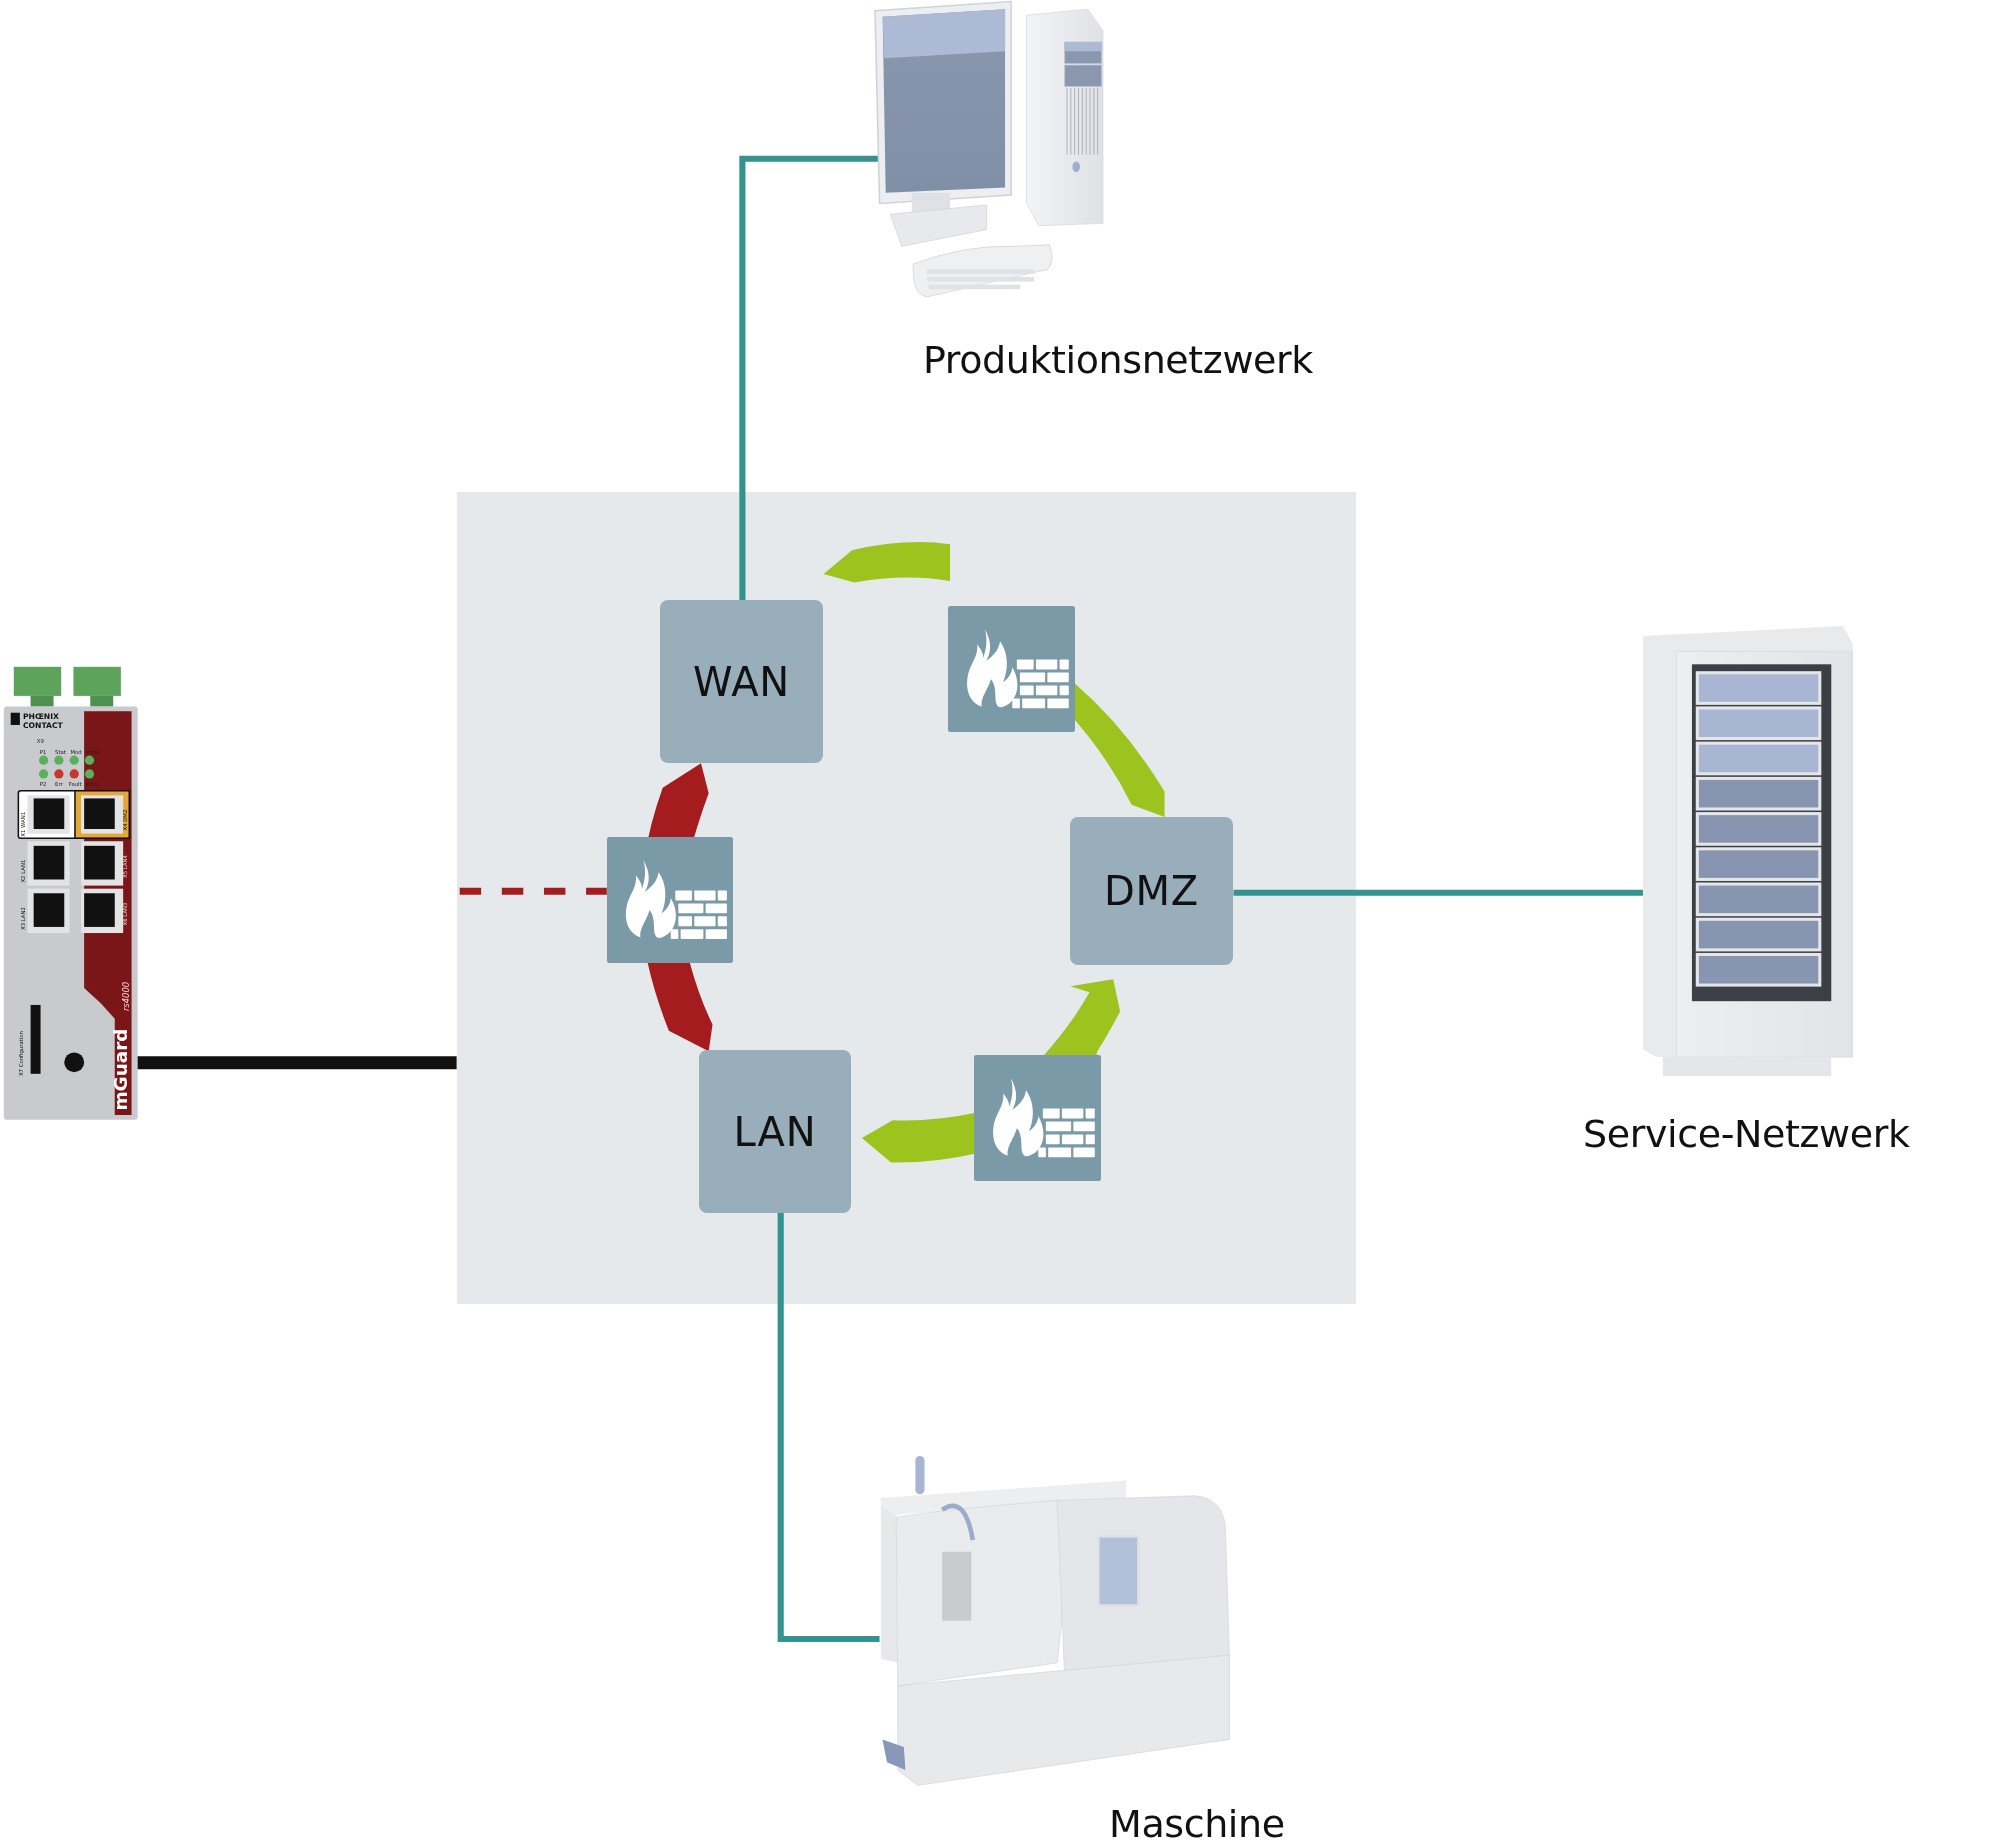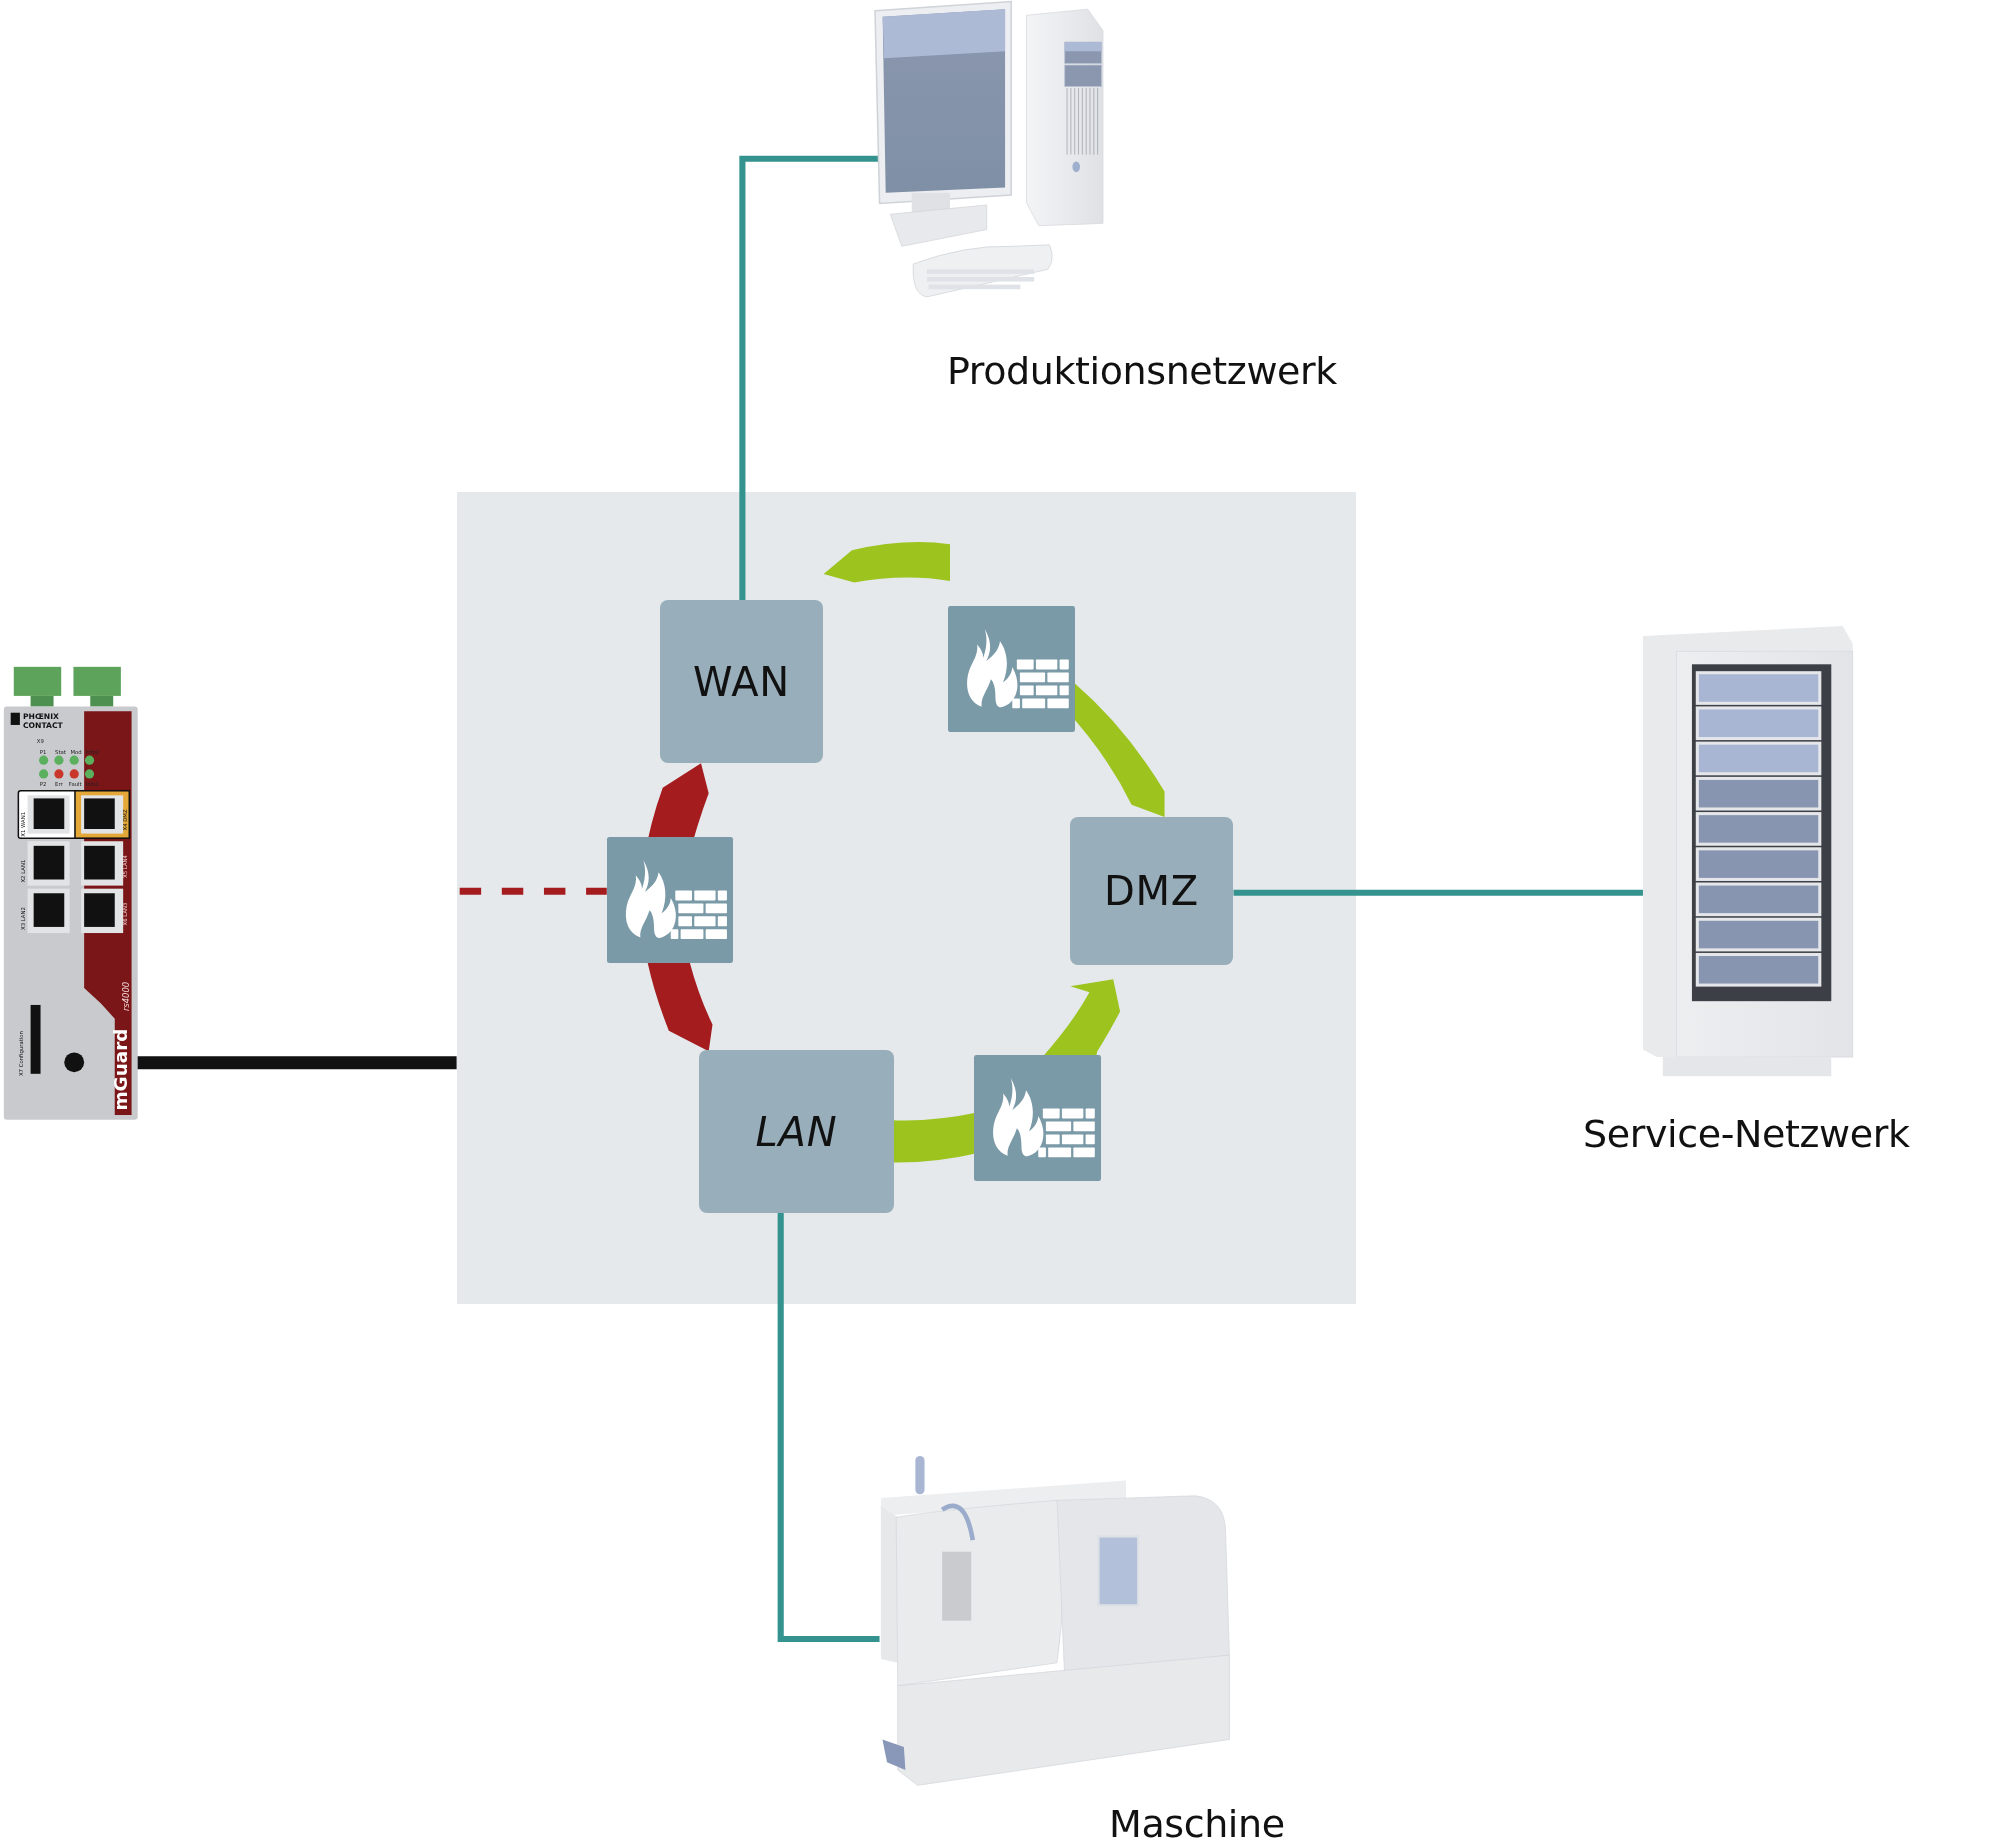--- a/index.html
+++ b/index.html
@@ -49,21 +49,21 @@
   <path fill="#a51c1f" d="M915,996 L925,1035 Q910,1075 897,1125 L840,1125 Q848,1075 865,1028 Z"></path>
   <path fill="#a51c1f" d="M845,1255 Q855,1300 873,1345 L925,1372 L930,1337 Q912,1300 900,1255 Z"></path>
 </svg>
 
 <div class="node" style="left:660px;top:600px;width:163px;height:163px;">
   <span>WAN</span>
 </div>
 <div class="node" style="left:1070px;top:817px;width:163px;height:148px;">
   <span>DMZ</span>
 </div>
-<div class="node" style="left:699px;top:1050px;width:195px;height:163px;font-style:italic;">
+<div class="node" style="left:699px;top:1050px;width:152px;height:163px;">
   <span>LAN</span>
 </div>
 
 <div class="fw" style="left:948px;top:606px;width:127px;height:126px;">
   <svg width="127" height="126" viewBox="0 0 166 165">
     <path fill="#fff" d="M48,30 C58,48 56,60 50,72 C60,64 66,58 68,46 C78,60 80,80 72,100 C78,96 84,88 84,80 C96,100 92,125 72,132 C66,134 62,130 62,120 C62,108 60,100 56,96 C52,110 42,120 44,132 C28,126 22,110 26,90 C30,74 40,66 38,50 C44,58 46,62 46,68 C50,56 52,44 48,30 Z"></path>
     <g fill="#fff">
       <rect x="90" y="70" width="22" height="13" rx="1"></rect>
         <rect x="115" y="70" width="28" height="13" rx="1"></rect>
         <rect x="146" y="70" width="12" height="13" rx="1"></rect>
@@ -150,21 +150,21 @@
   </g>
   <ellipse cx="285" cy="218" rx="5" ry="7" fill="#9fb0cf"></ellipse>
 
   <path d="M72,345 Q140,320 200,322 L250,320 Q258,338 248,352 L90,388 Q70,385 72,345 Z" fill="#eef0f2" stroke="#d0d3d7"></path>
   <g fill="#dfe2e6">
     <rect x="90" y="352" width="140" height="6"></rect>
       <rect x="90" y="362" width="140" height="6"></rect>
       <rect x="92" y="372" width="120" height="6"></rect>
   </g>
 </svg>
-<div class="label" style="left:923px;top:349px;margin-left:24px;">Produktionsnetzwerk</div>
+<div class="label" style="left:923px;top:338px;">Produktionsnetzwerk</div>
 
 <svg class="abs" style="left:1609px;top:613px" width="368" height="490" viewBox="0 0 480 640">
   <defs>
     <linearGradient id="rk" x1="0" y1="0" x2="1" y2="0">
       <stop offset="0" stop-color="#eceef0"></stop>
         <stop offset="1" stop-color="#e2e4e7"></stop>
     </linearGradient>
   </defs>
   <path d="M44,30 L305,17 L318,40 L318,580 L62,580 L44,570 Z" fill="#e8eaec"></path>
   <rect x="88" y="50" width="230" height="530" fill="url(#rk)" stroke="#d7dade"></rect>

